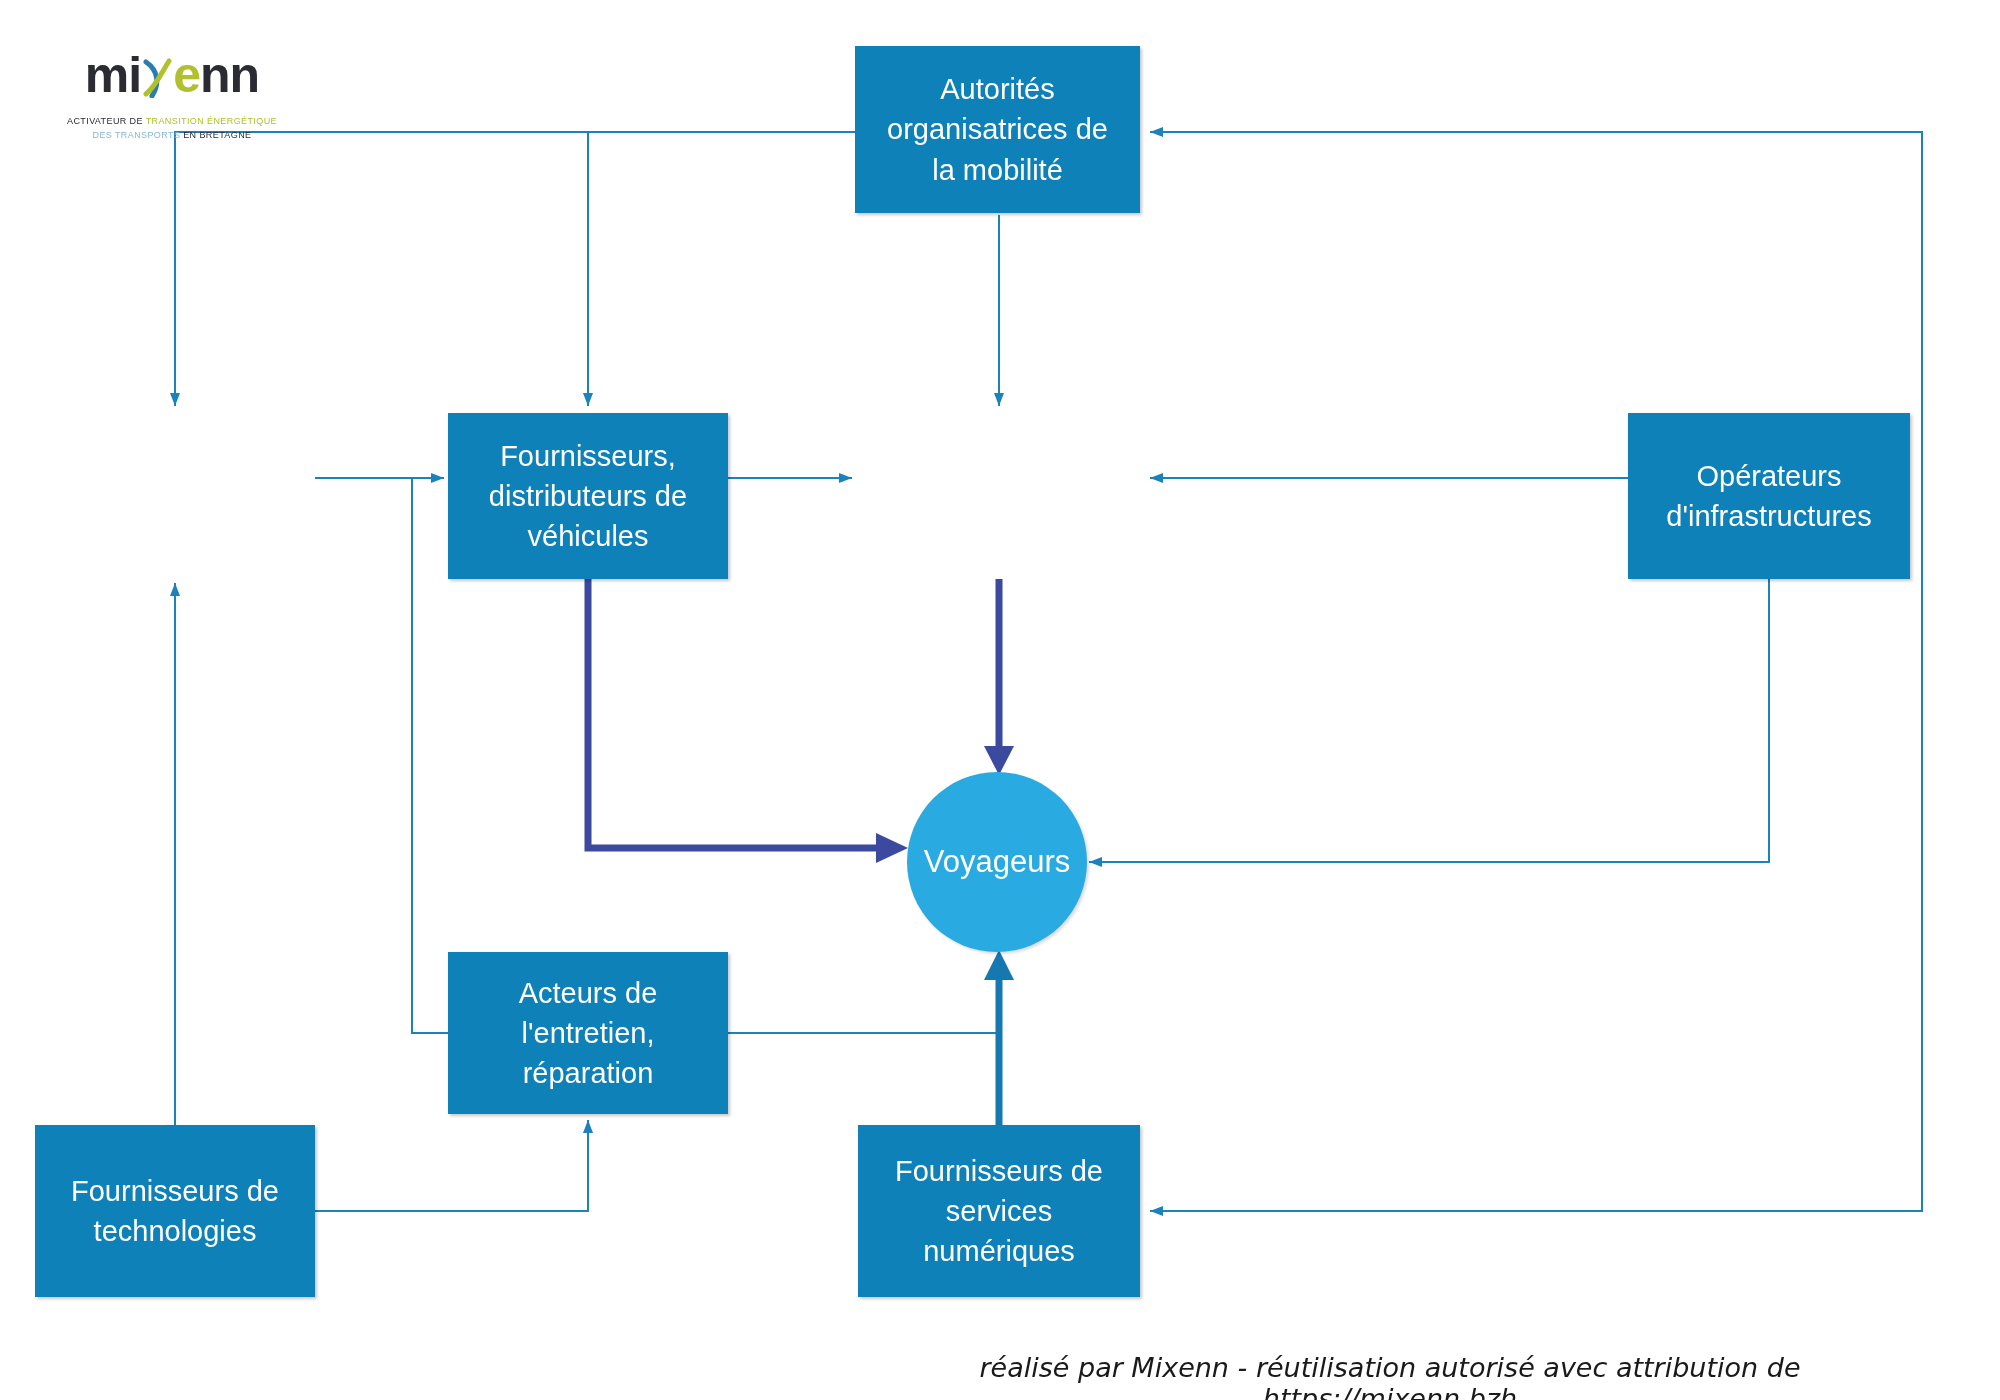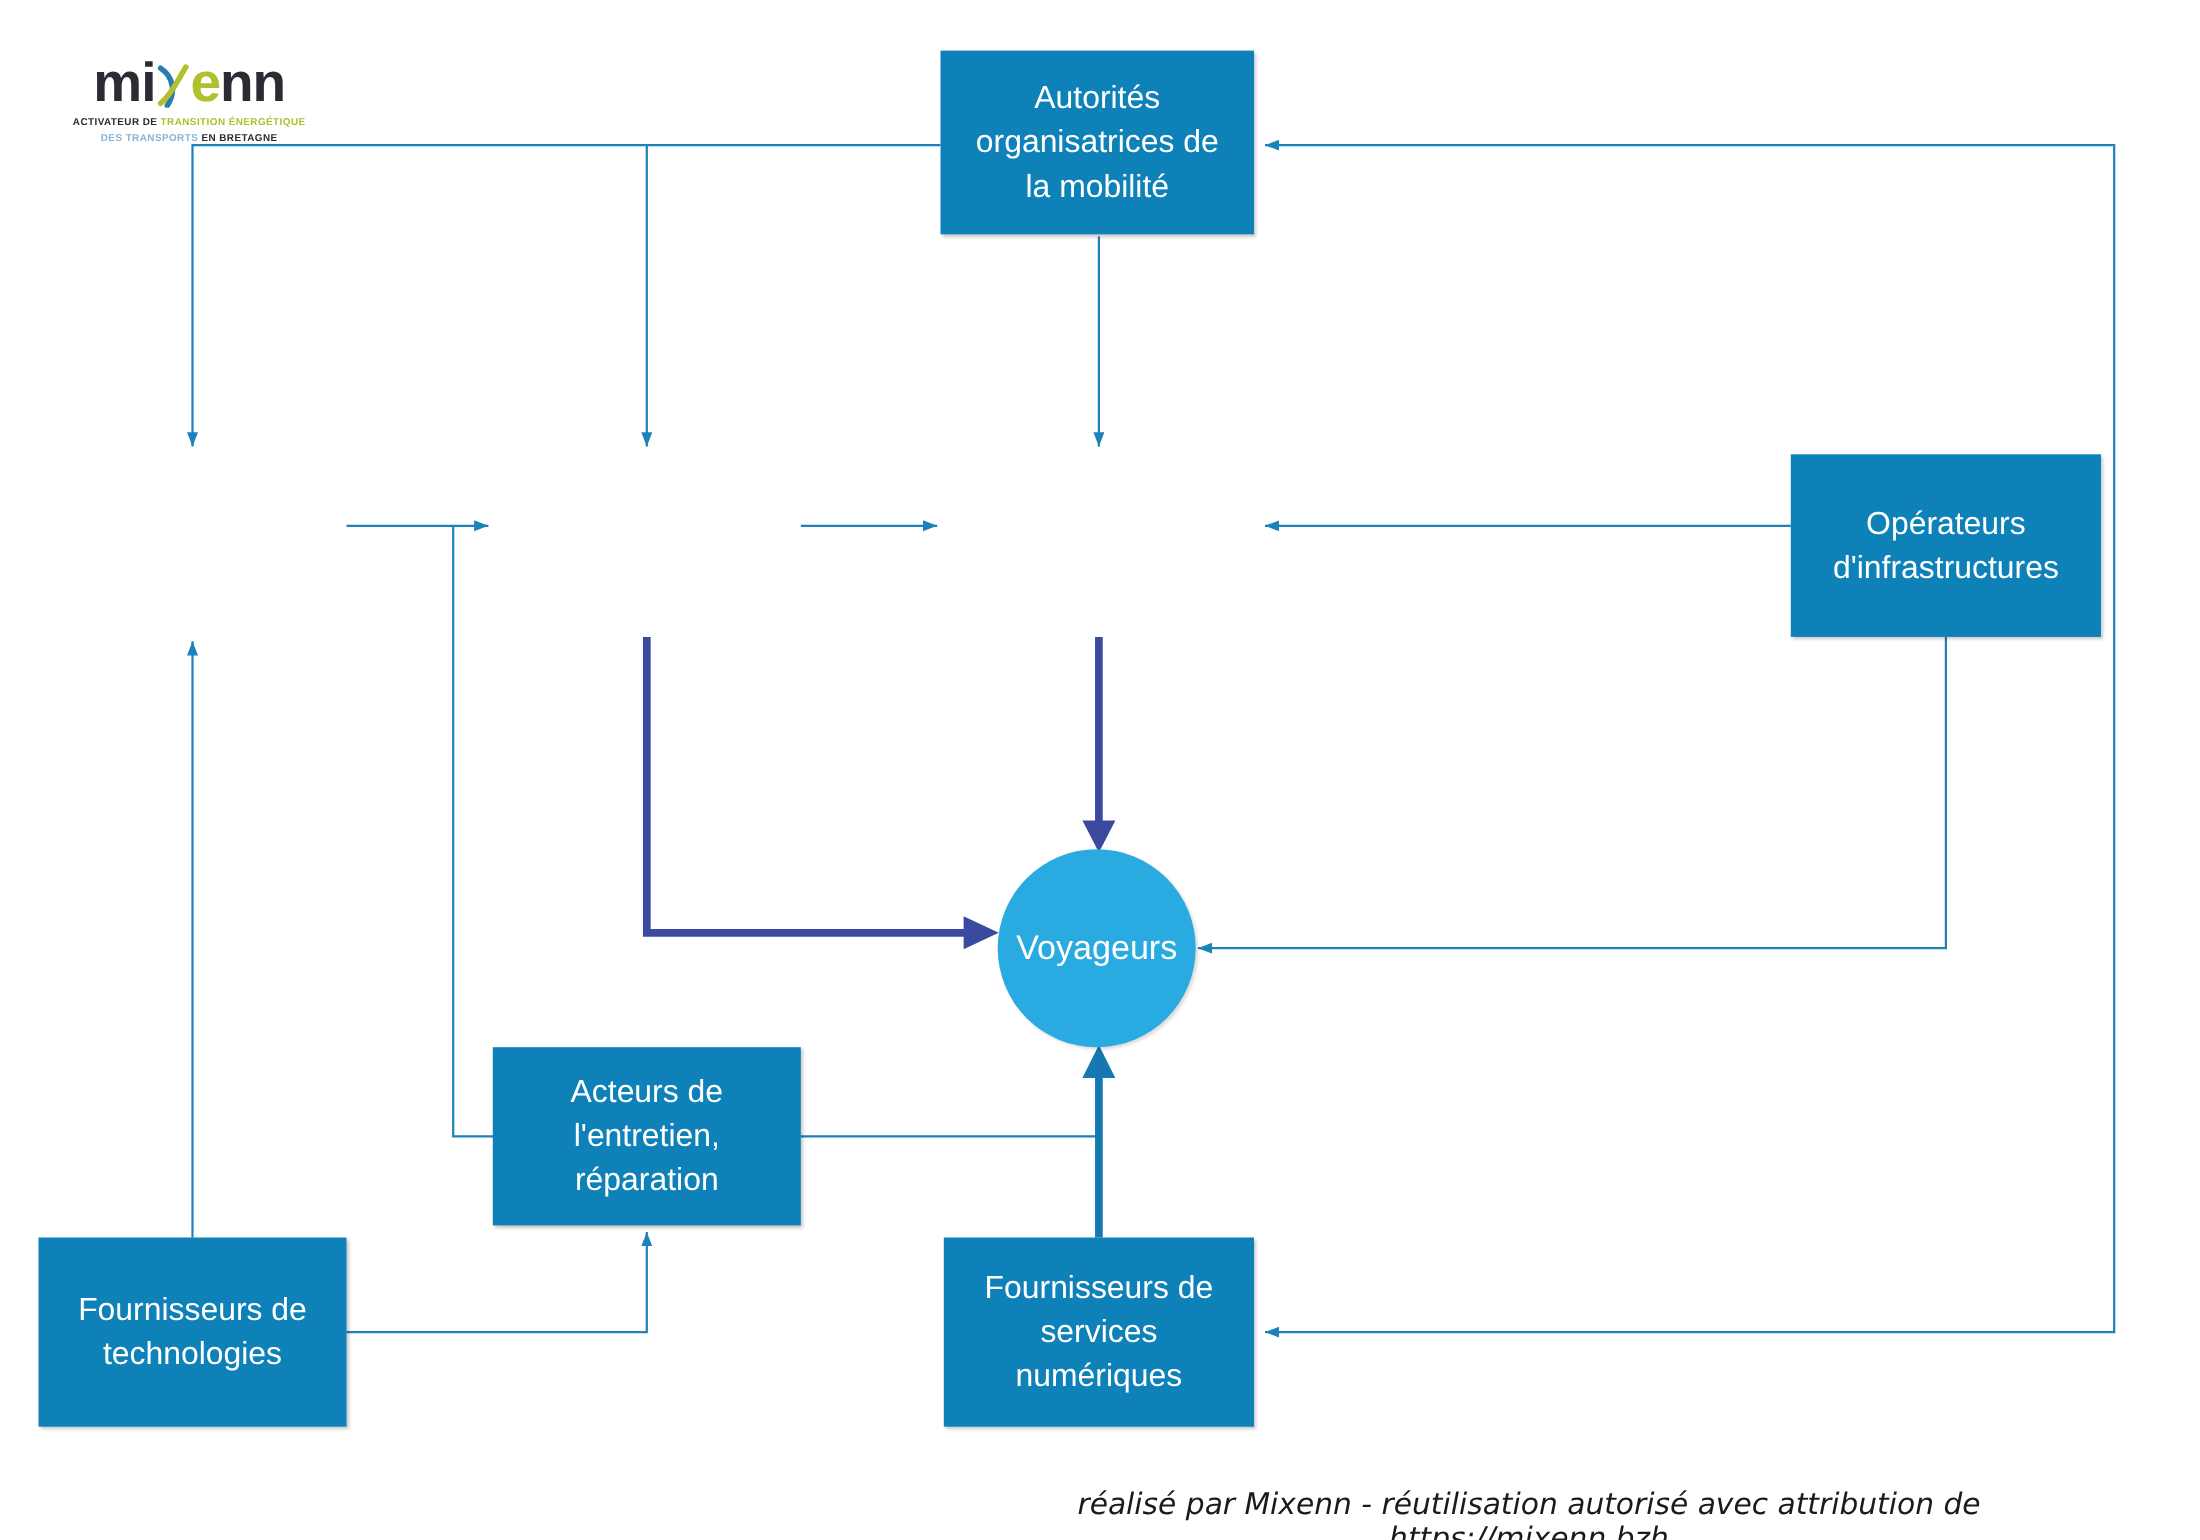--- a/index.html
+++ b/index.html
@@ -52,21 +52,21 @@
     box-shadow:2px 2px 3px rgba(0,0,0,0.15);
   }
 
   
   .logo{position:absolute;left:52px;top:50px;width:240px;text-align:center;}
   .brand{display:flex;align-items:flex-end;justify-content:center;
          font-weight:bold;font-size:50px;color:var(--logo_dark);
          letter-spacing:-1px;line-height:1;}
   .brand .e{color:var(--logo_green);}
   .brand svg{margin:0 1px 2px 1px;}
-  .tagline{margin-top:5px;font-size:9px;font-weight:bold;letter-spacing:0.4px;
+  .tagline{margin-top:15px;font-size:9px;font-weight:normal;letter-spacing:0.4px;
            color:var(--logo_dark);line-height:1.5;}
   .tagline .hl{color:var(--logo_green);}
   .tagline .tr{color:var(--logo_lightblue);}
 
   .footer{
     position:absolute;left:860px;top:1352px;width:1060px;
     text-align:center;
     font-family:"DejaVu Sans", sans-serif;
     font-style:italic;
     font-size:27px;color:var(--footer_color);
@@ -121,20 +121,23 @@
       <span class="tr">DES TRANSPORTS</span>
       <span>EN BRETAGNE</span>
     </div>
   </div>
 
   <div class="node" style="left:855px;top:46px;width:285px;height:167px;">
     <span>Autorités organisatrices de la mobilité</span>
   </div>
 
 
+  <div class="node" style="left:448px;top:413px;width:280px;height:166px;">
+    <span>Fournisseurs, distributeurs de véhicules</span>
+  </div>
 
 
   <div class="node" style="left:1628px;top:413px;width:282px;height:166px;">
     <span>Opérateurs d'infrastructures</span>
   </div>
 
   <div class="circle" style="left:907px;top:772px;width:180px;height:180px;">
     <span>Voyageurs</span>
   </div>
 

